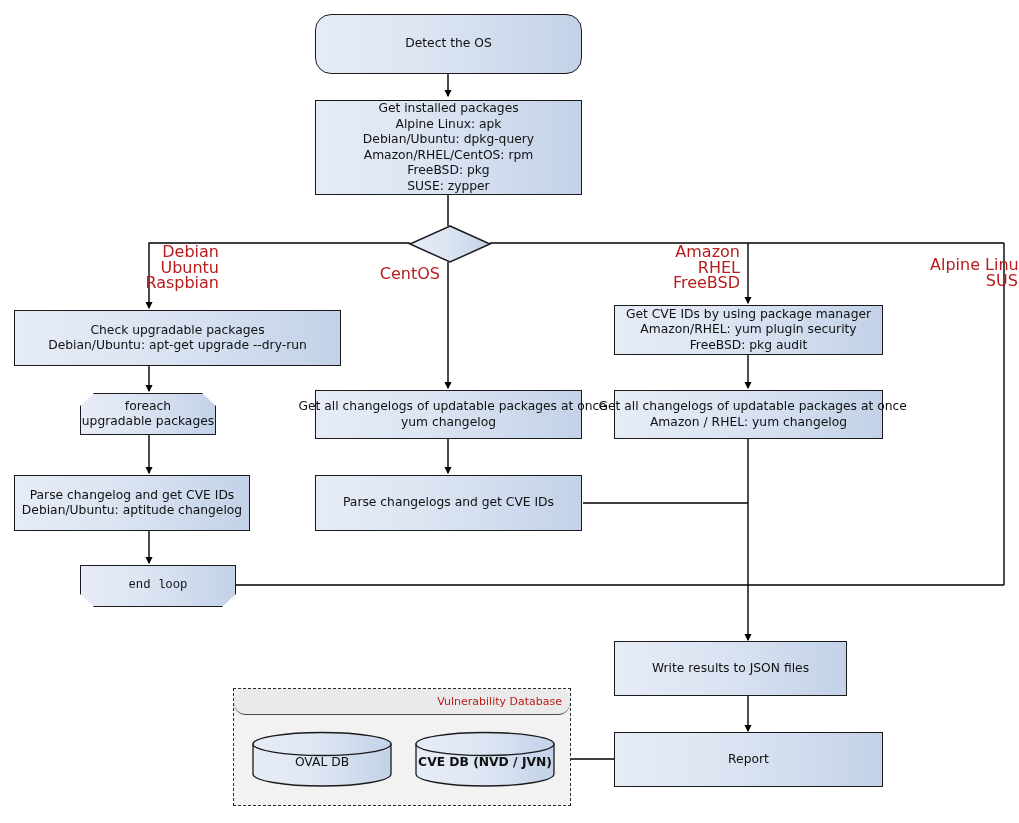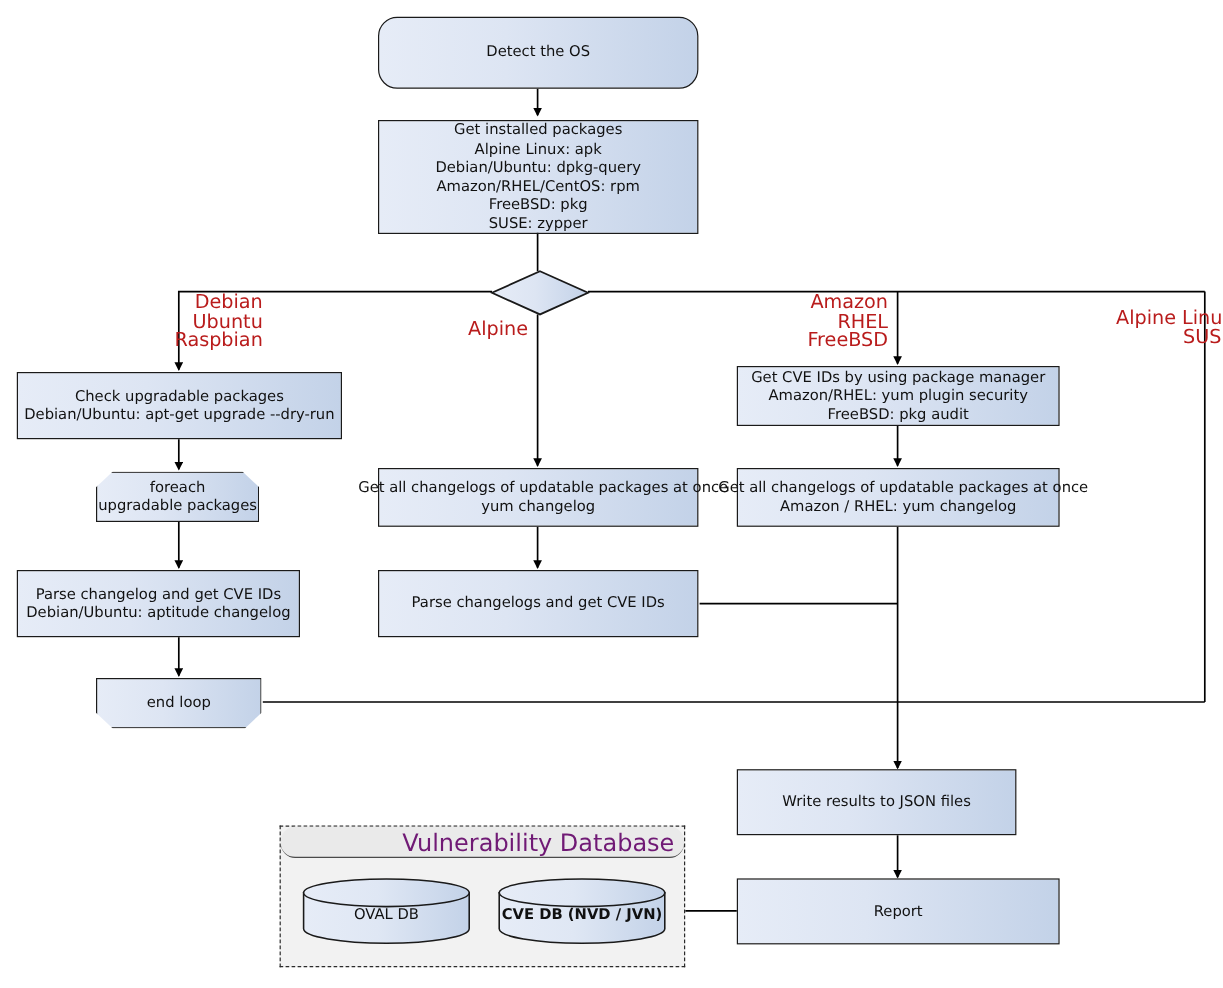--- a/index.html
+++ b/index.html
@@ -97,22 +97,22 @@
   #db-container .db-header {
     position: absolute;
     left: 0; top: 0; right: 0;
     height: 26px;
     background: #eaeaea;
     border-bottom: 1.3px solid #4a4a4a;
     display: flex;
     align-items: center;
     justify-content: flex-end;
     padding-right: 8px;
-    font-size: 20px;
-    color: #701a75;
+    font-size: 11px;
+    color: #b91c1c;
     border-radius: 12px;
   }
   .cylinder {
     position: absolute;
     z-index: 3;
   }
   .cyl-label {
     position: absolute;
     width: 100%;
     text-align: center;
@@ -197,35 +197,35 @@
     </svg>
   </div>
 
   <div class="branch-label right-al" style="left:123px; top:244px; width:96px;">
     <span>Debian</span><br>
     <span>Ubuntu</span><br>
     <span>Raspbian</span>
   </div>
 
   <div class="branch-label right-al" style="left:350px; top:266px; width:90px;">
-    <span>Alpine</span>
+    <span>CentOS</span>
   </div>
 
   <div class="branch-label right-al" style="left:644px; top:244px; width:96px;">
     <span>Amazon</span><br>
     <span>RHEL</span><br>
     <span>FreeBSD</span>
   </div>
 
   <div class="branch-label right-al" style="left:930px; top:257px; width:98px;">
     <span>Alpine Linux</span><br>
     <span>SUSE</span>
   </div>
 
-  <div class="node" style="left:14px; top:310px; width:271px; height:56px;">
+  <div class="node" style="left:14px; top:310px; width:327px; height:56px;">
     <span class="txt">
       <span>Check upgradable packages</span><br>
       <span>Debian/Ubuntu: apt-get upgrade --dry-run</span>
     </span>
   </div>
 
   <div class="node loop-start" style="left:80px; top:393px; width:136px; height:42px;">
     <div class="shape"></div>
     <span class="txt">
       <span>foreach</span><br>
@@ -233,21 +233,21 @@
     </span>
   </div>
 
   <div class="node" style="left:14px; top:475px; width:236px; height:56px;align-items:center;">
     <span class="txt">
       <span>Parse changelog and get  CVE IDs</span><br>
       <span>Debian/Ubuntu: aptitude changelog</span>
     </span>
   </div>
 
-  <div class="node loop-end" style="left:80px; top:565px; width:138px; height:42px;">
+  <div class="node loop-end" style="left:80px; top:565px; width:156px; height:42px;font-family:Liberation Mono, monospace;">
     <div class="shape"></div>
     <span class="txt">end loop</span>
   </div>
 
   <div class="node overflow" style="left:315px; top:390px; width:267px; height:49px;">
     <span class="txt">
       <span>Get all changelogs of updatable packages at once</span><br>
       <span>yum changelog</span>
     </span>
   </div>

